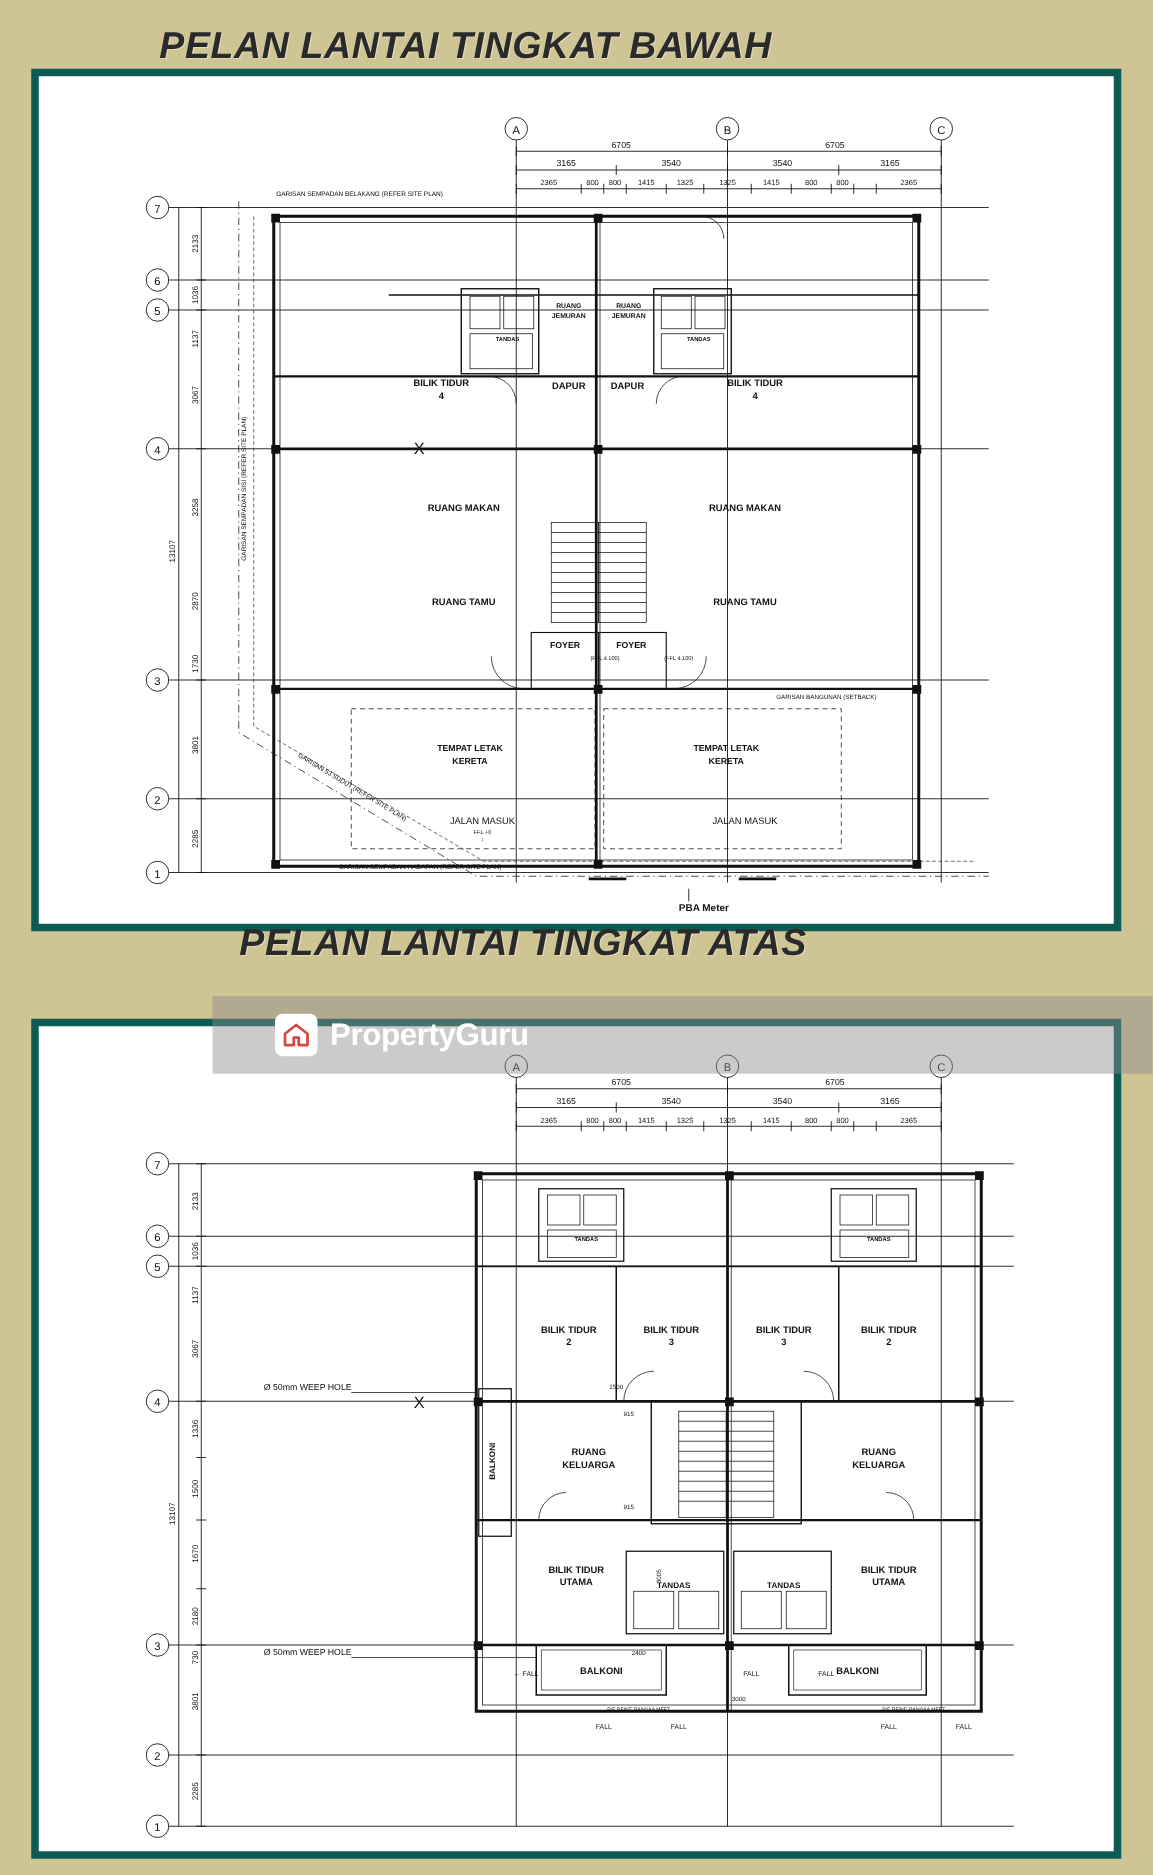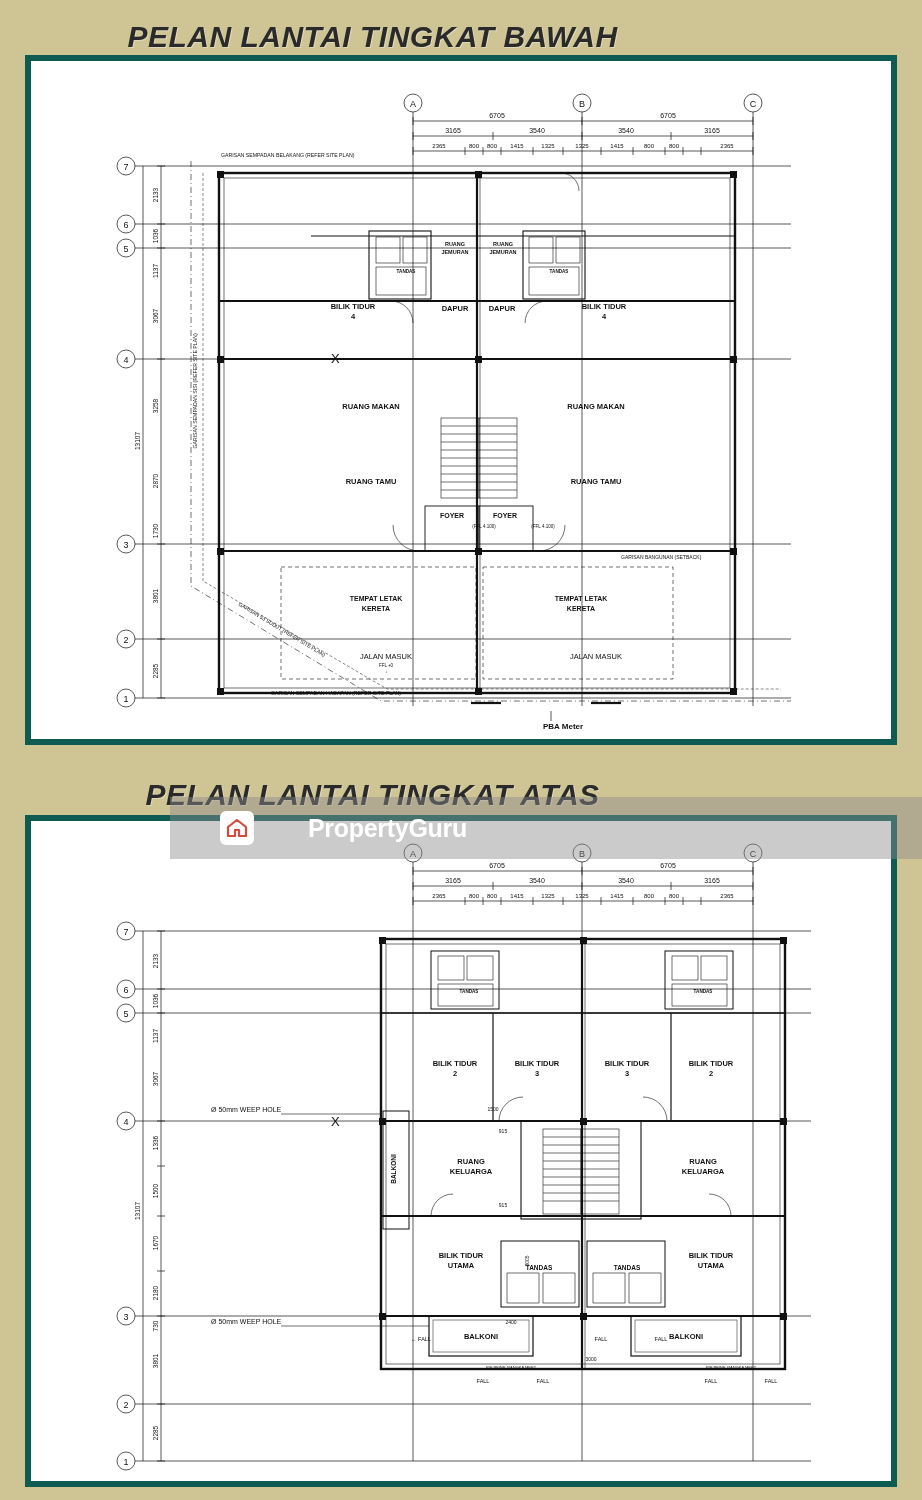--- a/index.html
+++ b/index.html
@@ -18,21 +18,21 @@
     left:0;width:745px;
     text-align:center;
     font-style:italic;
     font-weight:bold;
     font-size:30px;
     letter-spacing:0.5px;
     color:#2a2a2a;
     text-shadow:1px 1px 0 rgba(255,255,255,.35);
   }
   #title-top{top:20px;}
-  #title-bottom{top:778px;}
+  #title-bottom{top:738px;padding-left:46px;}
 
   
   .plan-frame{
     position:absolute;
     background:#0d5b52;
     padding:6px;
     box-sizing:border-box;
   }
   .plan-inner{
     width:100%;height:100%;
@@ -49,21 +49,20 @@
 
   
   #watermark{
     position:absolute;
     left:170px;top:797px;
     width:752px;height:62px;
     background:rgba(140,140,140,0.45);
     display:flex;align-items:center;
     box-sizing:border-box;
     padding-left:50px;
-    gap:44px;
   }
   #watermark .wm-logo{
     width:34px;height:34px;
     background:#ffffff;
     border-radius:6px;
     display:flex;align-items:center;justify-content:center;
     margin-right:10px;
   }
   #watermark .wm-logo svg{display:block;}
   #watermark .wm-text{

